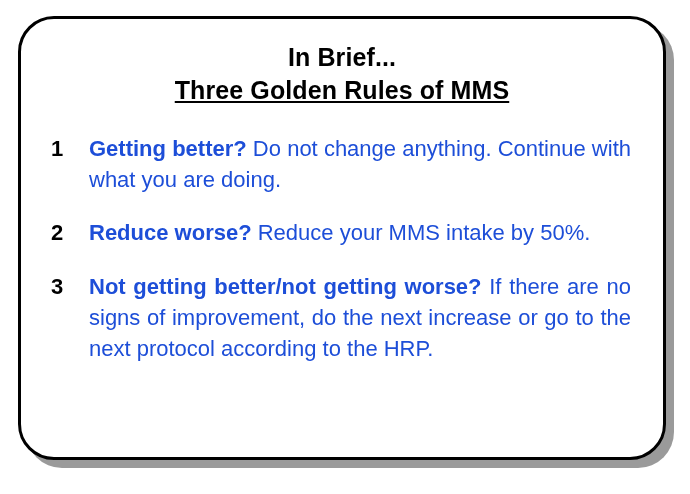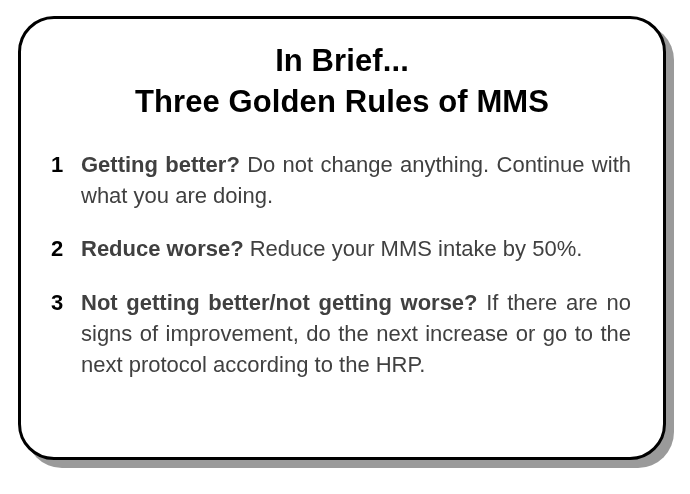--- a/index.html
+++ b/index.html
@@ -35,27 +35,28 @@
     height: 444px;
     background: #ffffff;
     border: 3px solid #000000;
     border-radius: 36px;
     box-sizing: border-box;
     padding: 22px 30px 0 30px;
   }
   .title {
     text-align: center;
     font-weight: bold;
-    font-size: 31px;
+    font-size: 25px;
     line-height: 1.32;
     color: #000;
     letter-spacing: 0.1px;
   }
   .title .line2 {
     display: block;
+    text-decoration: underline;
   }
   .rules {
     margin-top: 26px;
   }
   .rule {
     display: flex;
     align-items: flex-start;
     margin-bottom: 22px;
   }
   .rule:last-child {
@@ -65,24 +66,25 @@
     font-weight: bold;
     font-size: 22px;
     line-height: 1.42;
     width: 30px;
     flex: 0 0 30px;
     color: #000;
   }
   .rule-text {
     font-size: 22px;
     line-height: 1.42;
-    color: #404040;
+    color: #1d4ed8;
     text-align: justify;
     flex: 1 1 auto;
     padding-right: 2px;
+    margin-left: 8px;
   }
   .rule-text .lead {
     font-weight: bold;
   }
 </style>
 </head>
 <body>
 
 <div id="page">
 

